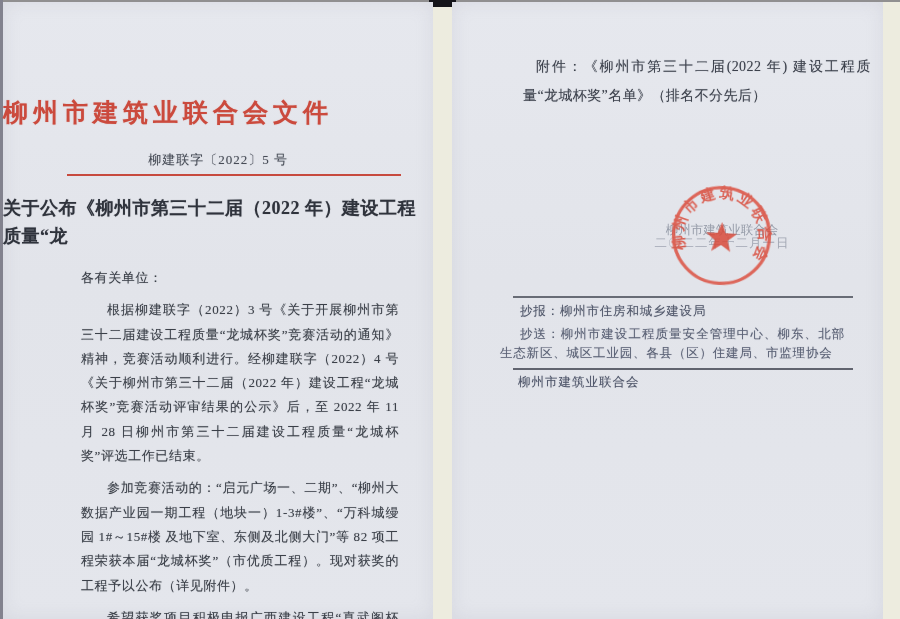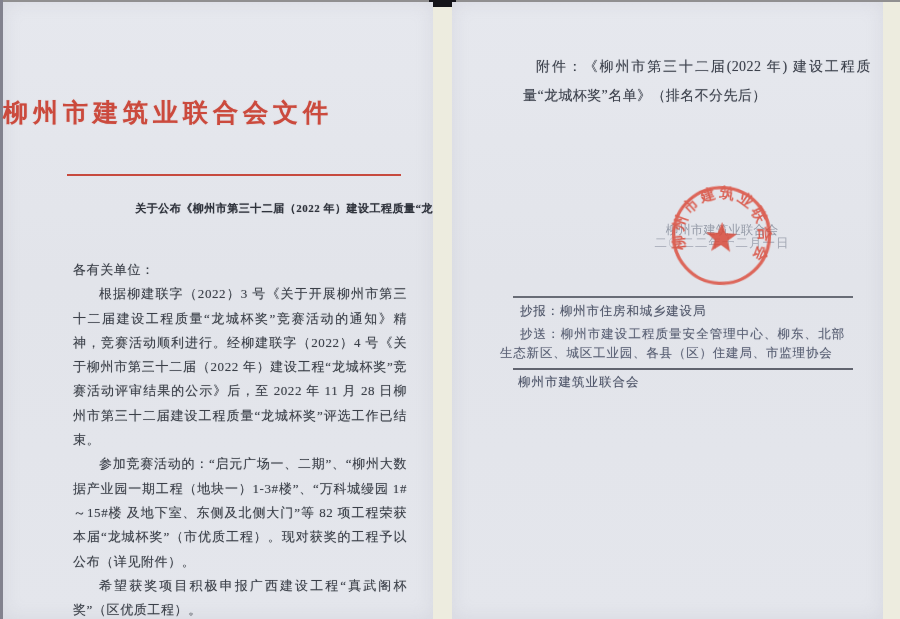--- a/index.html
+++ b/index.html
@@ -26,29 +26,29 @@
     color:#cb4a3d;text-shadow:0 0 1px rgba(203,74,61,.55);
   }
   .doc-number{
     position:absolute;top:149px;left:0;width:100%;
     text-align:center;font-size:13px;letter-spacing:1px;color:#474c57;
     text-shadow:0 0 1px rgba(71,76,87,.35);
   }
   .red-rule{position:absolute;top:172px;left:64px;width:334px;height:2px;background:#c74a3e;}
   .doc-title{
     position:absolute;top:192px;left:0;width:100%;
-    text-align:right;font-size:11px;font-weight:700;line-height:28px;
+    text-align:left;font-size:18px;font-weight:700;line-height:28px;
     color:#2f333c;text-shadow:0 0 1px rgba(47,51,60,.4);letter-spacing:.5px;
   }
   .body-block{
     position:absolute;top:256px;left:70px;width:334px;
     font-size:13px;line-height:24.3px;letter-spacing:.6px;color:#3b4049;
     text-align:justify;text-shadow:0 0 1px rgba(59,64,73,.35);
   }
-  .body-block p{margin:0;}
+  .body-block p{margin:8px;}
   .body-block p.para{text-indent:2em;}
 
   
   .attachment{
     position:absolute;top:50px;left:71px;width:348px;
     font-size:14px;line-height:29px;letter-spacing:.4px;color:#3c414c;
     text-indent:13px;text-align:justify;text-shadow:0 0 1px rgba(60,65,76,.35);
   }
   .gray-stamp-text{
     position:absolute;top:222px;left:180px;width:180px;
@@ -75,20 +75,21 @@
 </head>
 <body>
 
 <div class="stage">
   <div class="edge-top"></div>
   <div class="gap-mark"></div>
   <div class="edge-left"></div>
 
   <div class="page page-left">
     <h1 class="org-header">柳州市建筑业联合会文件</h1>
+    <div class="doc-number">柳建联字〔2022〕5 号</div>
     <div class="red-rule"></div>
     <div class="doc-title">
       <div>关于公布《柳州市第三十二届（2022 年）建设工程质量“龙</div>
     </div>
     <div class="body-block">
       <p class="salutation">各有关单位：</p>
       <p class="para">根据柳建联字（2022）3 号《关于开展柳州市第三十二届建设工程质量“龙城杯奖”竞赛活动的通知》精神，竞赛活动顺利进行。经柳建联字（2022）4 号《关于柳州市第三十二届（2022 年）建设工程“龙城杯奖”竞赛活动评审结果的公示》后，至 2022 年 11 月 28 日柳州市第三十二届建设工程质量“龙城杯奖”评选工作已结束。</p>
       <p class="para">参加竞赛活动的：“启元广场一、二期”、“柳州大数据产业园一期工程（地块一）1-3#楼”、“万科城缦园 1#～15#楼  及地下室、东侧及北侧大门”等 82 项工程荣获本届“龙城杯奖”（市优质工程）。现对获奖的工程予以公布（详见附件）。</p>
       <p class="para">希望获奖项目积极申报广西建设工程“真武阁杯奖”（区优质工程）。</p>
     </div>

